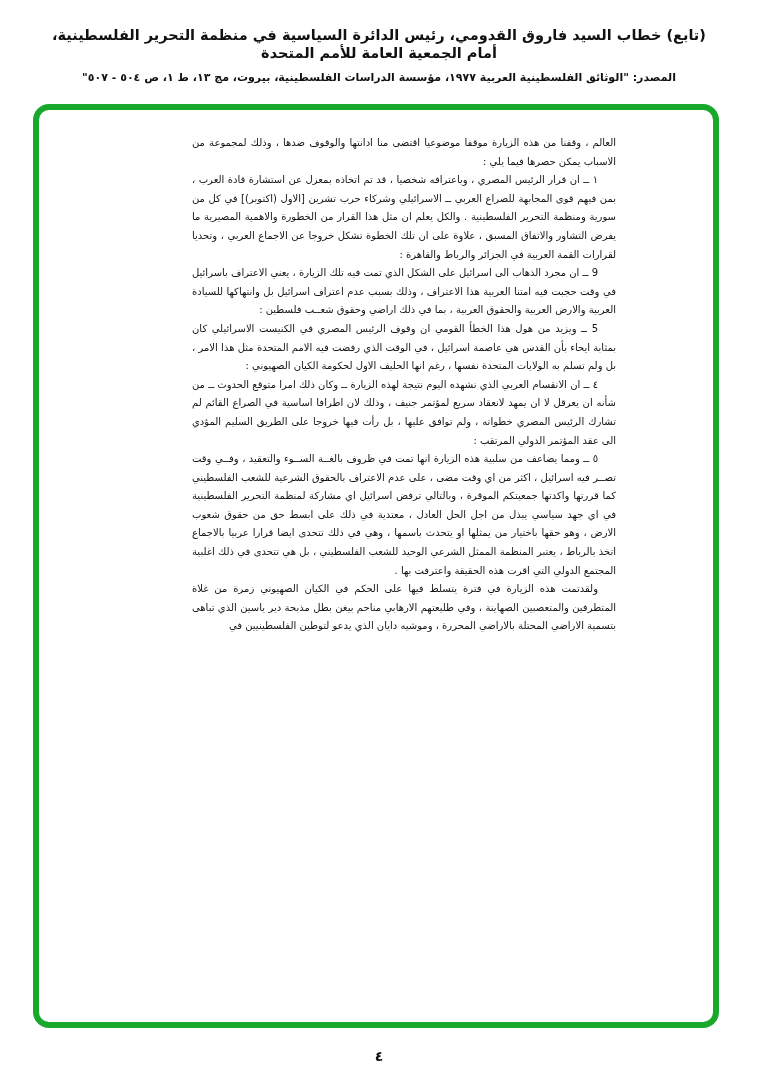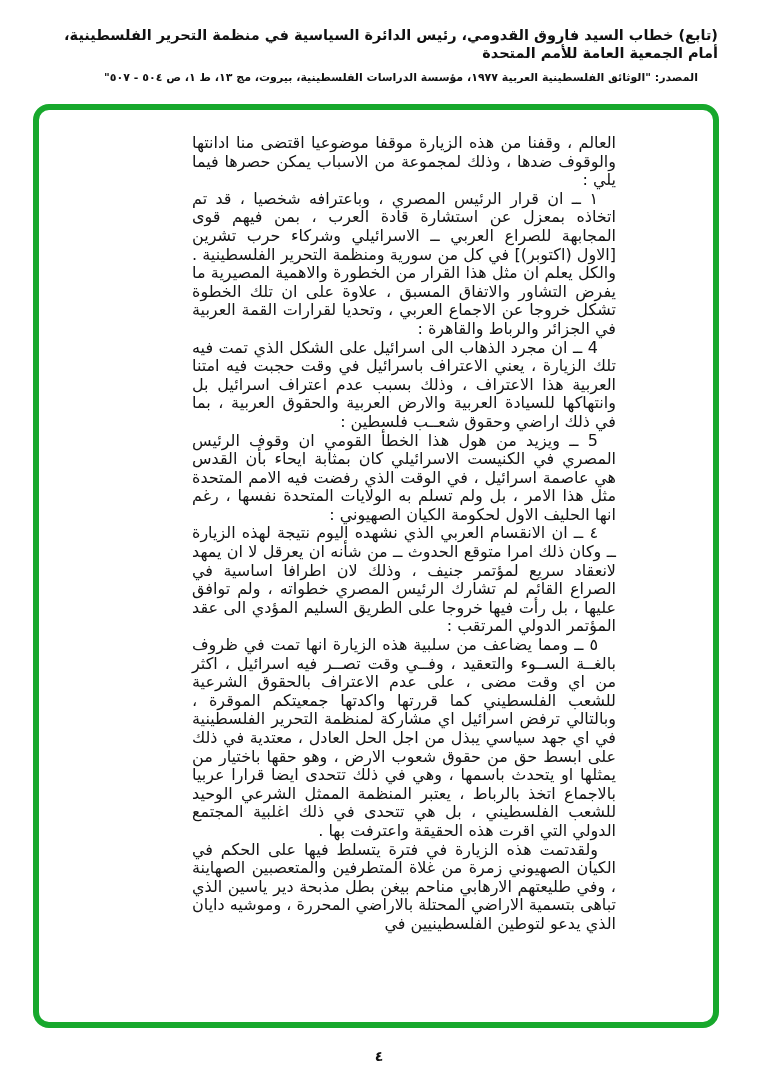--- a/index.html
+++ b/index.html
@@ -15,20 +15,21 @@
     color: #111111;
     overflow: hidden;
   }
   
   .doc-header {
     position: absolute;
     top: 26px;
     left: 0;
     width: 758px;
     direction: rtl;
+    text-align: center;
   }
   .doc-header .title-line {
     font-size: 14.5px;
     font-weight: bold;
     letter-spacing: 0;
     line-height: 1.25;
     padding: 0 40px;
   }
   .doc-header .source-line {
     margin-top: 9px;
@@ -50,21 +51,21 @@
     background: #ffffff;
   }
   
   .body-text {
     position: absolute;
     top: 134px;
     left: 192px;
     width: 424px;
     direction: rtl;
     text-align: justify;
-    font-size: 16px;
+    font-size: 10px;
     line-height: 18.6px;
     color: #141414;
   }
   .body-text p {
     margin: 0;
     padding: 0;
   }
   .body-text p.indented {
     text-indent: 18px;
   }
@@ -86,20 +87,20 @@
 <div class="doc-header">
   <div class="title-line">(تابع) خطاب السيد فاروق القدومي، رئيس الدائرة السياسية في منظمة التحرير الفلسطينية، أمام الجمعية العامة للأمم المتحدة</div>
   <div class="source-line">المصدر: "الوثائق الفلسطينية العربية ١٩٧٧، مؤسسة الدراسات الفلسطينية، بيروت، مج ١٣، ط ١، ص ٥٠٤ - ٥٠٧"</div>
 </div>
 
 <div class="green-frame"></div>
 
 <div class="body-text">
   <p>العالم ، وقفنا من هذه الزيارة موقفا موضوعيا اقتضى منا ادانتها والوقوف ضدها ، وذلك لمجموعة من الاسباب يمكن حصرها فيما يلي :</p>
   <p class="indented">١ ــ ان قرار الرئيس المصري ، وباعترافه شخصيا ، قد تم اتخاذه بمعزل عن استشارة قادة العرب ، بمن فيهم قوى المجابهة للصراع العربي ــ الاسرائيلي وشركاء حرب تشرين [الاول (اكتوبر)] في كل من سورية ومنظمة التحرير الفلسطينية . والكل يعلم ان مثل هذا القرار من الخطورة والاهمية المصيرية ما يفرض التشاور والاتفاق المسبق ، علاوة على ان تلك الخطوة تشكل خروجا عن الاجماع العربي ، وتحديا لقرارات القمة العربية في الجزائر والرباط والقاهرة :</p>
-  <p class="indented">4 ــ ان مجرد الذهاب الى اسرائيل على الشكل الذي تمت فيه تلك الزيارة ، يعني الاعتراف باسرائيل في وقت حجبت فيه امتنا العربية هذا الاعتراف ، وذلك بسبب عدم اعتراف اسرائيل بل وانتهاكها للسيادة العربية والارض العربية والحقوق العربية ، بما في ذلك اراضي وحقوق شعــب فلسطين :</p>
+  <p class="indented">9 ــ ان مجرد الذهاب الى اسرائيل على الشكل الذي تمت فيه تلك الزيارة ، يعني الاعتراف باسرائيل في وقت حجبت فيه امتنا العربية هذا الاعتراف ، وذلك بسبب عدم اعتراف اسرائيل بل وانتهاكها للسيادة العربية والارض العربية والحقوق العربية ، بما في ذلك اراضي وحقوق شعــب فلسطين :</p>
   <p class="indented">5 ــ ويزيد من هول هذا الخطأ القومي ان وقوف الرئيس المصري في الكنيست الاسرائيلي كان بمثابة ايحاء بأن القدس هي عاصمة اسرائيل ، في الوقت الذي رفضت فيه الامم المتحدة مثل هذا الامر ، بل ولم تسلم به الولايات المتحدة نفسها ، رغم انها الحليف الاول لحكومة الكيان الصهيوني :</p>
   <p class="indented">٤ ــ ان الانقسام العربي الذي نشهده اليوم نتيجة لهذه الزيارة ــ وكان ذلك امرا متوقع الحدوث ــ من شأنه ان يعرقل لا ان يمهد لانعقاد سريع لمؤتمر جنيف ، وذلك لان اطرافا اساسية في الصراع القائم لم تشارك الرئيس المصري خطواته ، ولم توافق عليها ، بل رأت فيها خروجا على الطريق السليم المؤدي الى عقد المؤتمر الدولي المرتقب :</p>
   <p class="indented">٥ ــ ومما يضاعف من سلبية هذه الزيارة انها تمت في ظروف بالغــة الســوء والتعقيد ، وفــي وقت تصــر فيه اسرائيل ، اكثر من اي وقت مضى ، على عدم الاعتراف بالحقوق الشرعية للشعب الفلسطيني كما قررتها واكدتها جمعيتكم الموقرة ، وبالتالي ترفض اسرائيل اي مشاركة لمنظمة التحرير الفلسطينية في اي جهد سياسي يبذل من اجل الحل العادل ، معتدية في ذلك على ابسط حق من حقوق شعوب الارض ، وهو حقها باختيار من يمثلها او يتحدث باسمها ، وهي في ذلك تتحدى ايضا قرارا عربيا بالاجماع اتخذ بالرباط ، يعتبر المنظمة الممثل الشرعي الوحيد للشعب الفلسطيني ، بل هي تتحدى في ذلك اغلبية المجتمع الدولي التي اقرت هذه الحقيقة واعترفت بها .</p>
   <p class="indented">ولقدتمت هذه الزيارة في فترة يتسلط فيها على الحكم في الكيان الصهيوني زمرة من غلاة المتطرفين والمتعصبين الصهاينة ، وفي طليعتهم الارهابي مناحم بيغن بطل مذبحة دير ياسين الذي تباهى بتسمية الاراضي المحتلة بالاراضي المحررة ، وموشيه دايان الذي يدعو لتوطين الفلسطينيين في</p>
 </div>
 
 <div class="page-number">٤</div>
 
 </body></html>

